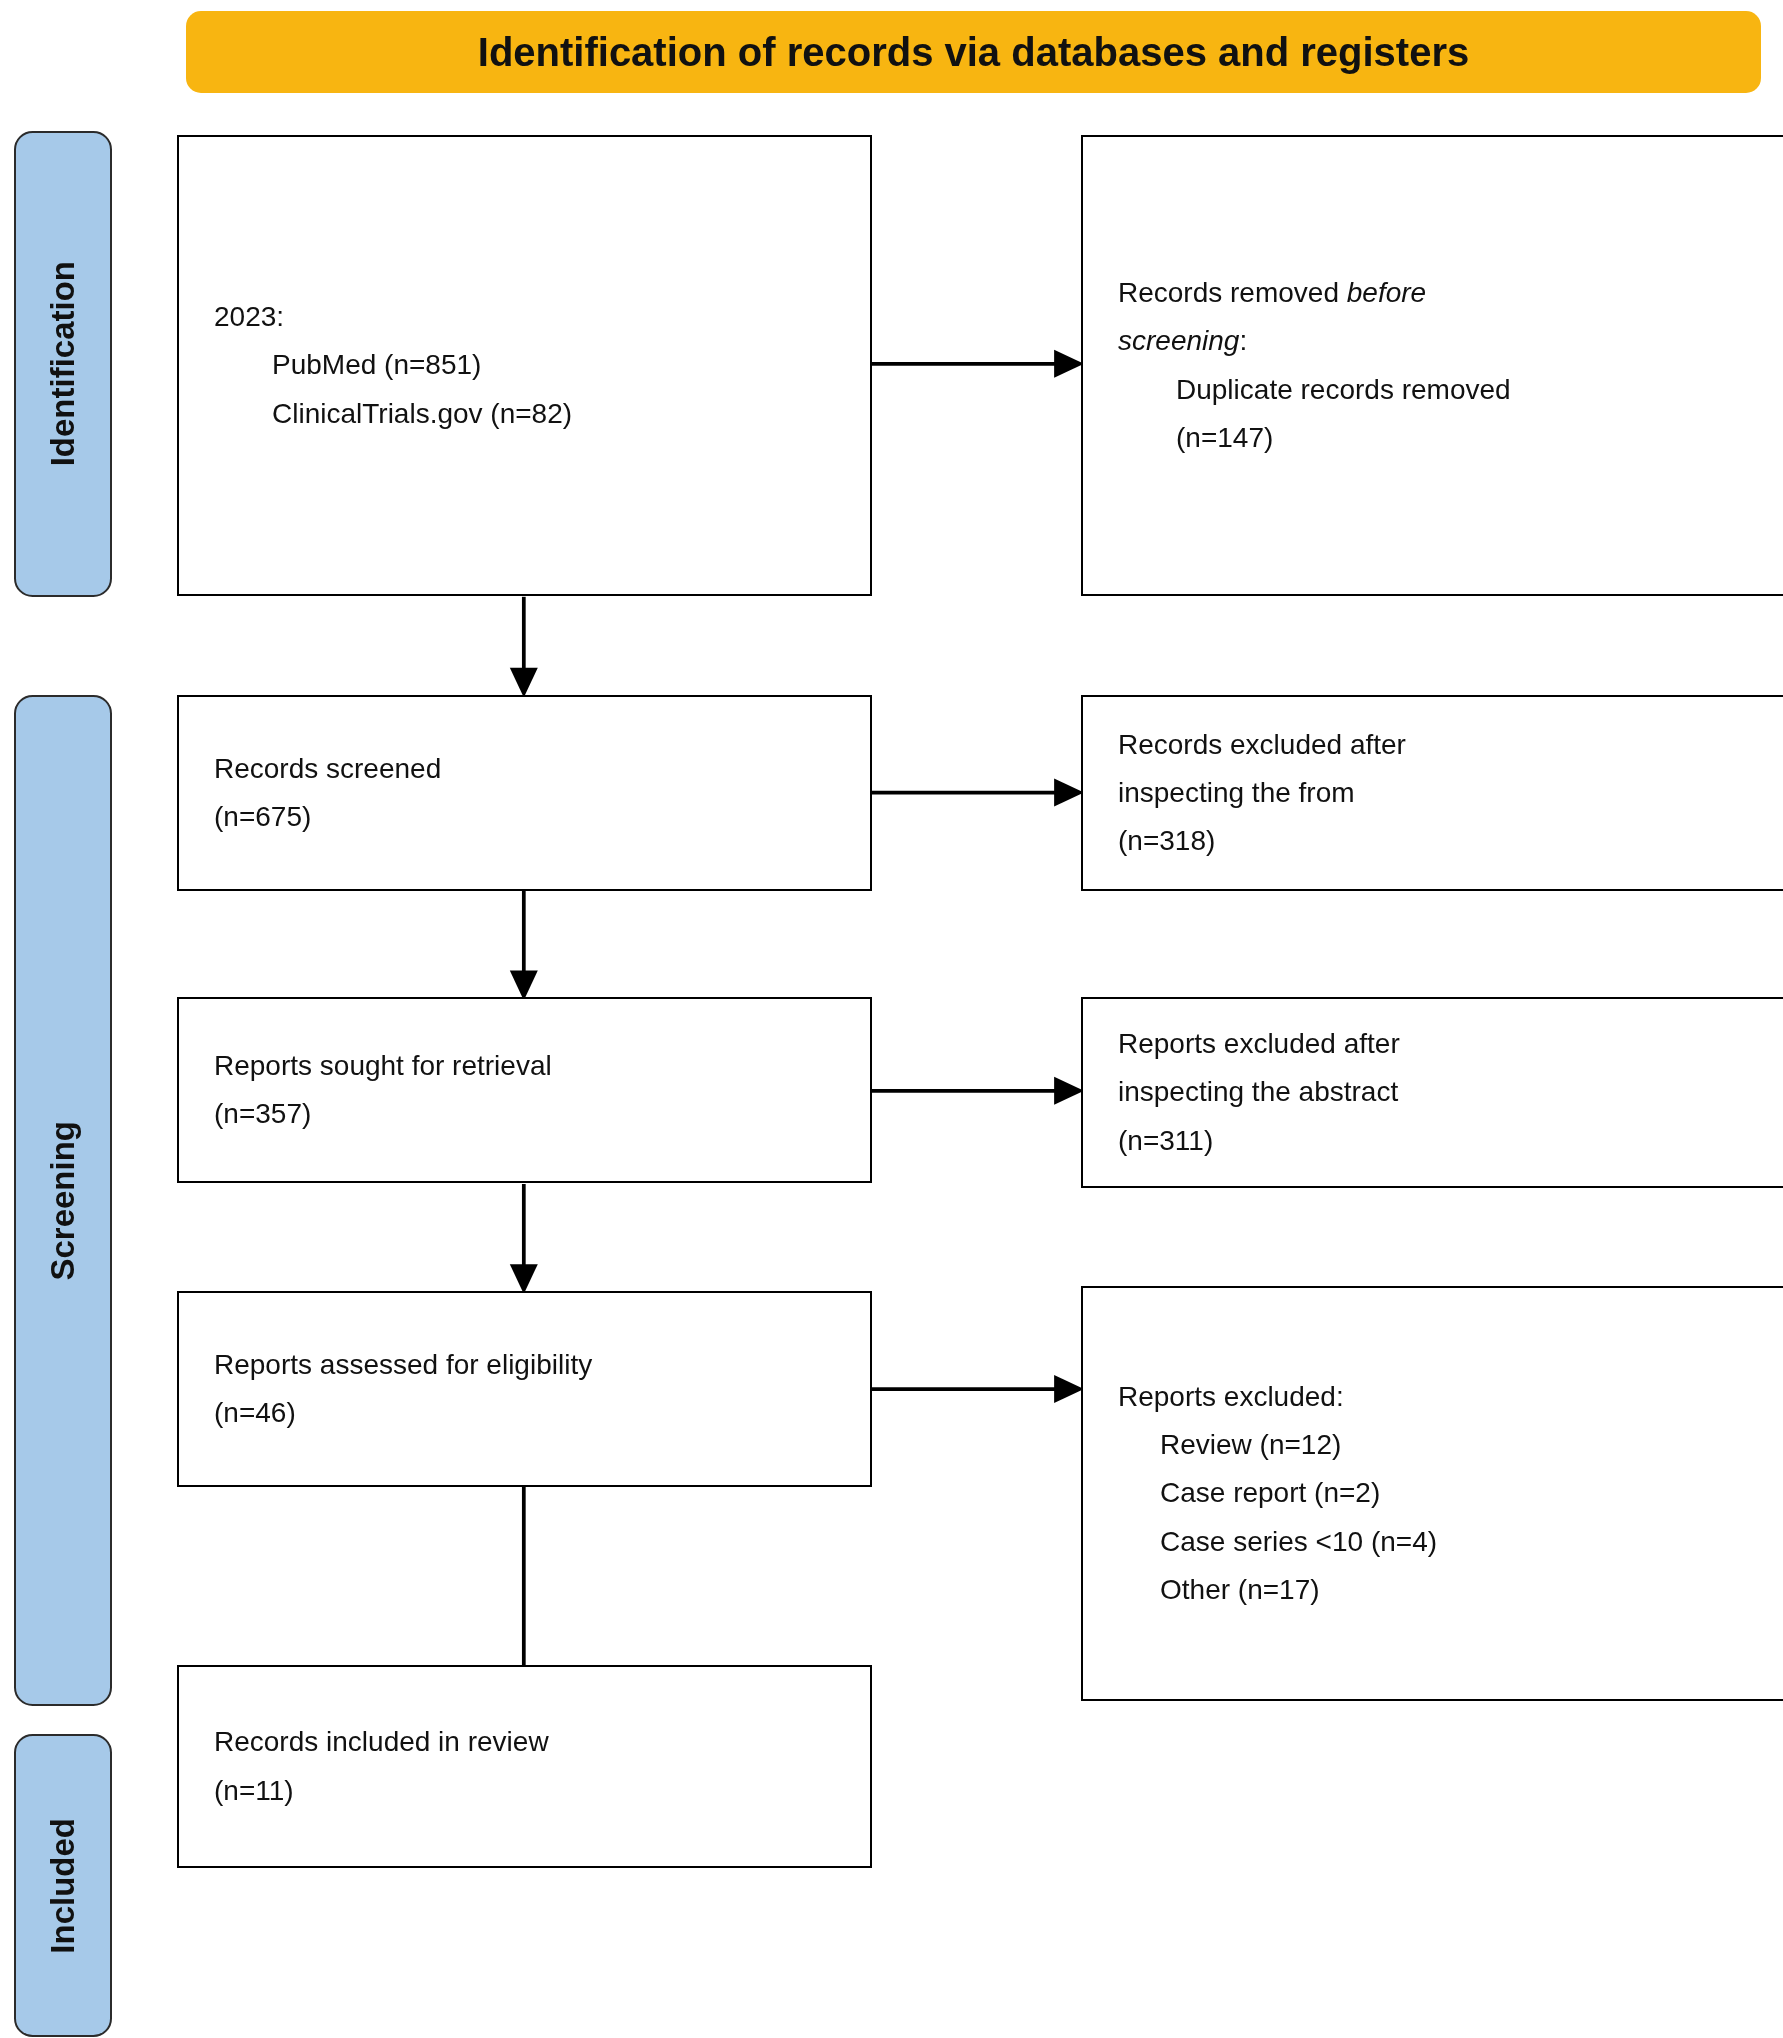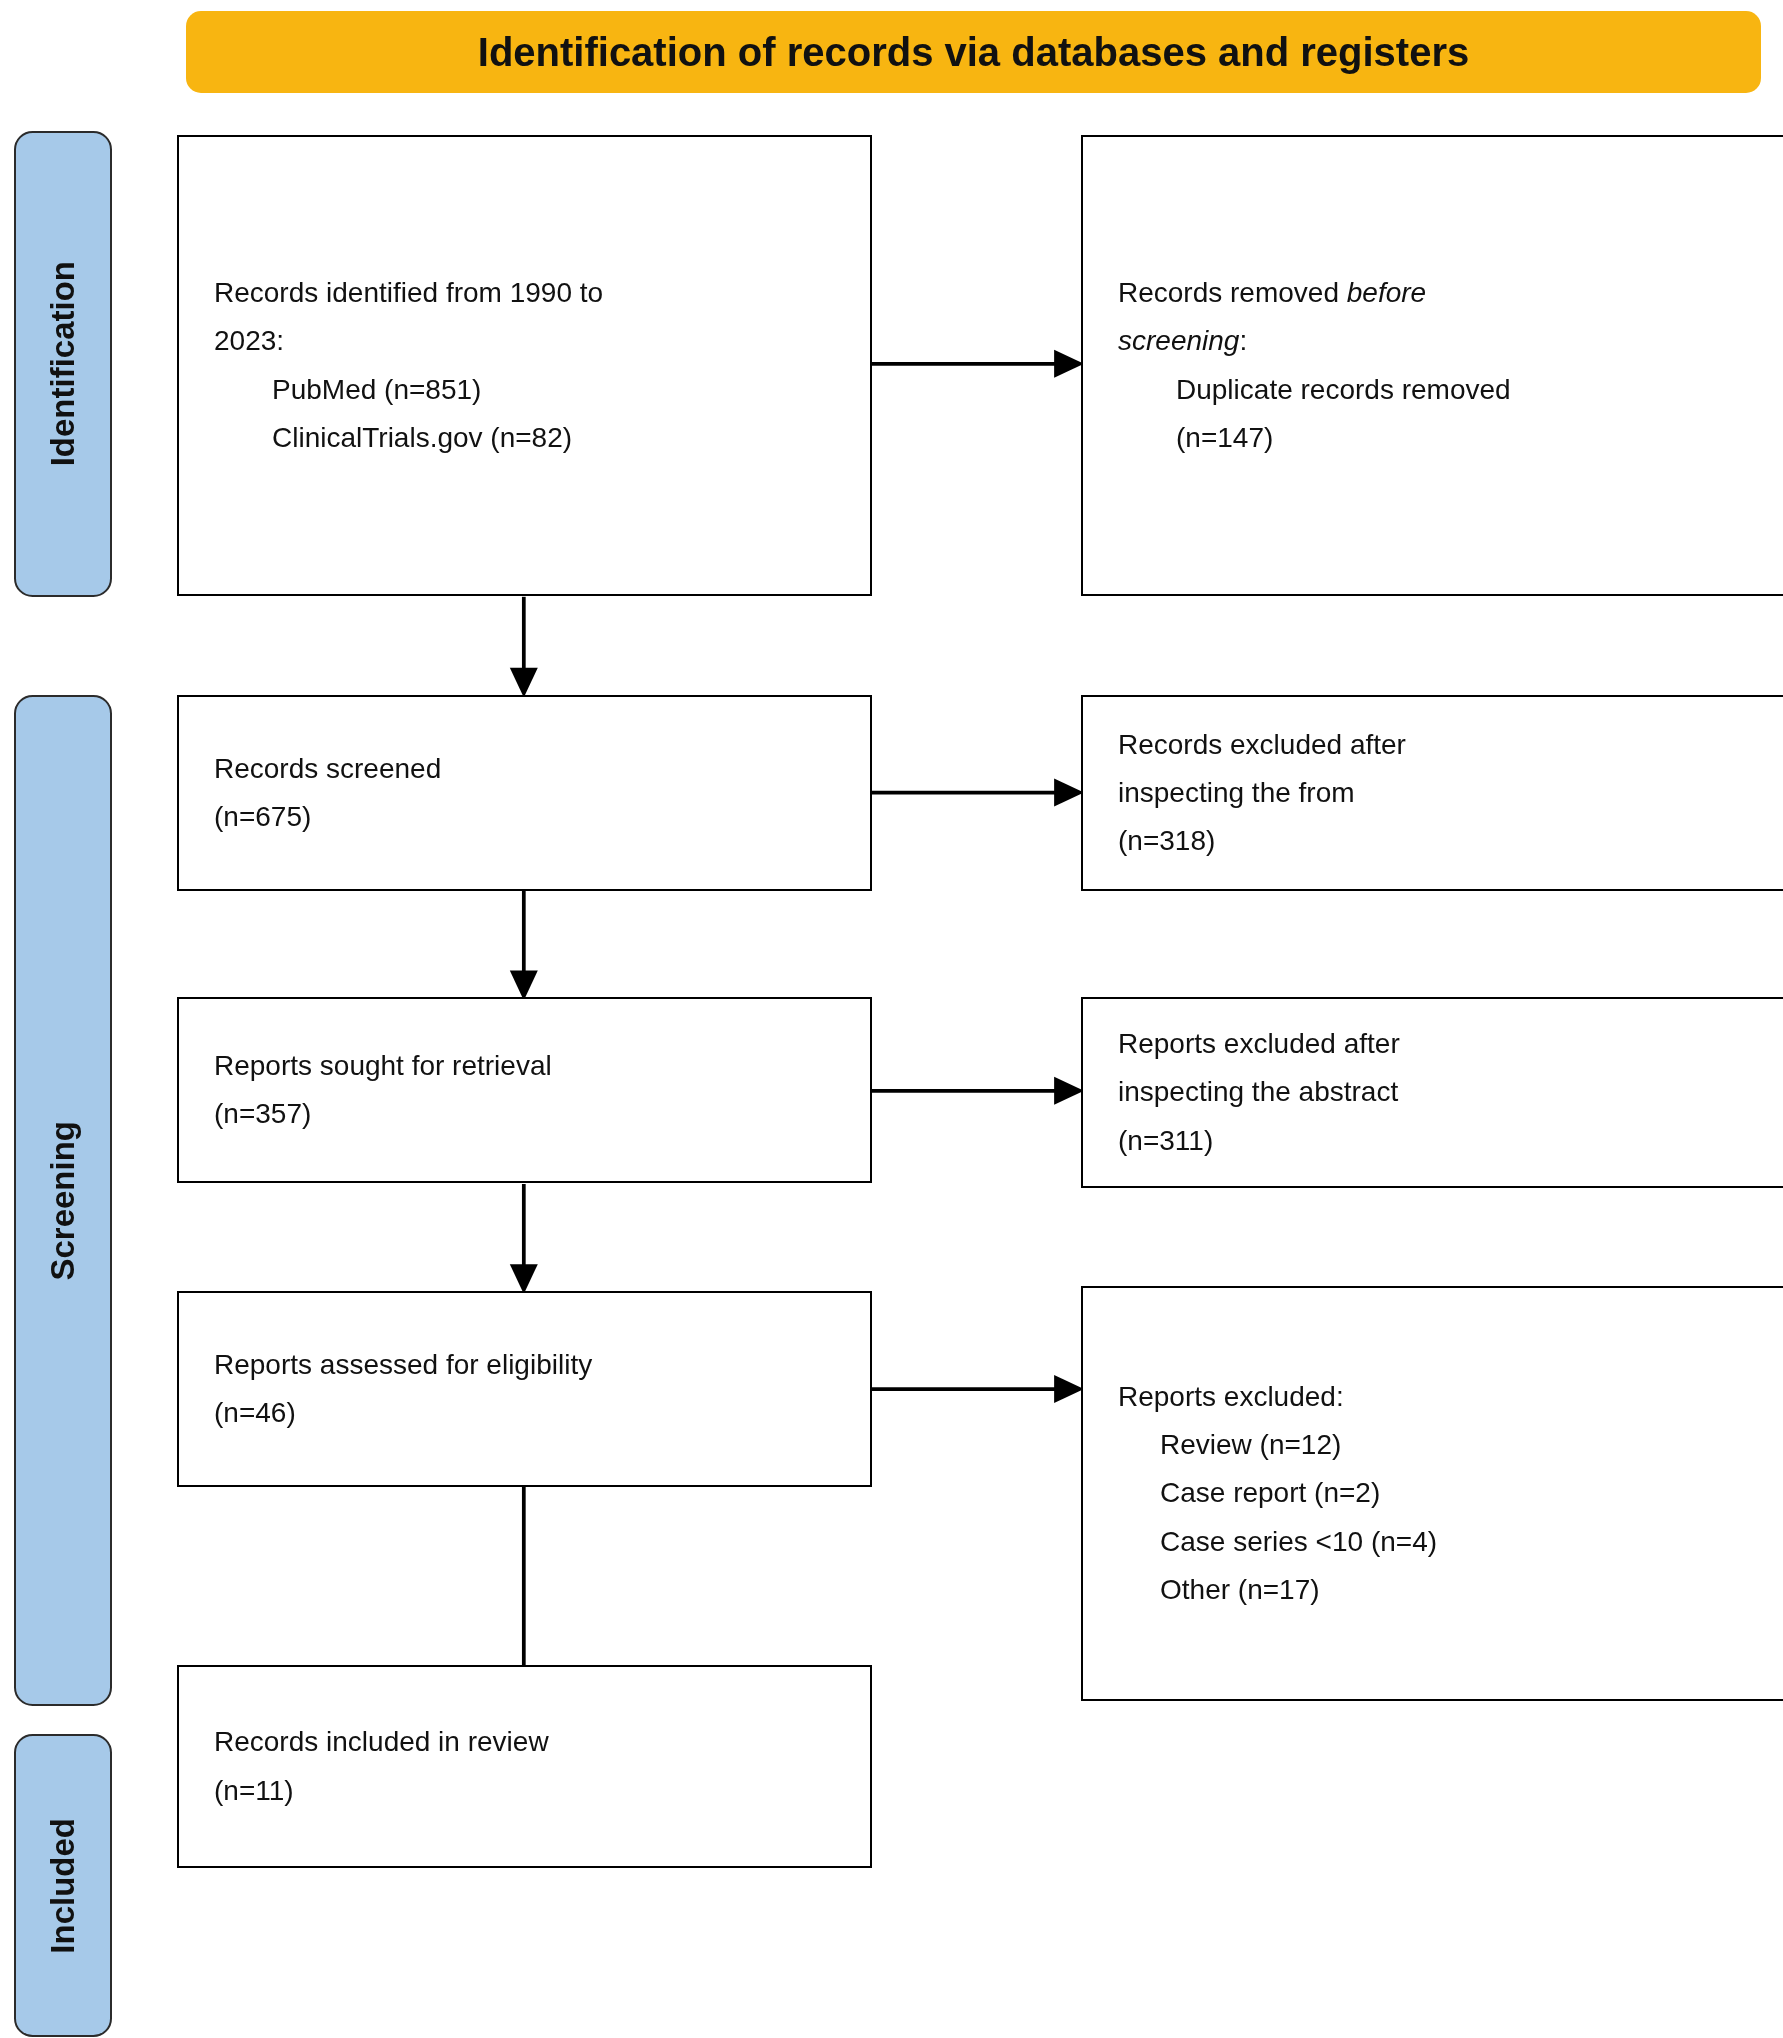--- a/index.html
+++ b/index.html
@@ -119,21 +119,20 @@
       <line x1="935" y1="850" x2="1133" y2="850"></line>
       <polygon stroke="none" points="1131,835 1131,865 1163,850"></polygon>
       <line x1="935" y1="1170" x2="1133" y2="1170"></line>
       <polygon stroke="none" points="1131,1155 1131,1185 1163,1170"></polygon>
       <line x1="935" y1="1490" x2="1133" y2="1490"></line>
       <polygon stroke="none" points="1131,1475 1131,1505 1163,1490"></polygon>
     </g>
   </svg>
 
   <div class="fbox col-left" style="top:135px;height:461px;">
-    <div>Records identified from 1990 to</div>
     <div>2023:</div>
     <div class="indent">PubMed (n=851)</div>
     <div class="indent">ClinicalTrials.gov (n=82)</div>
   </div>
 
   <div class="fbox col-left" style="top:695px;height:196px;">
     <div>Records screened</div>
     <div>(n=675)</div>
   </div>
 

